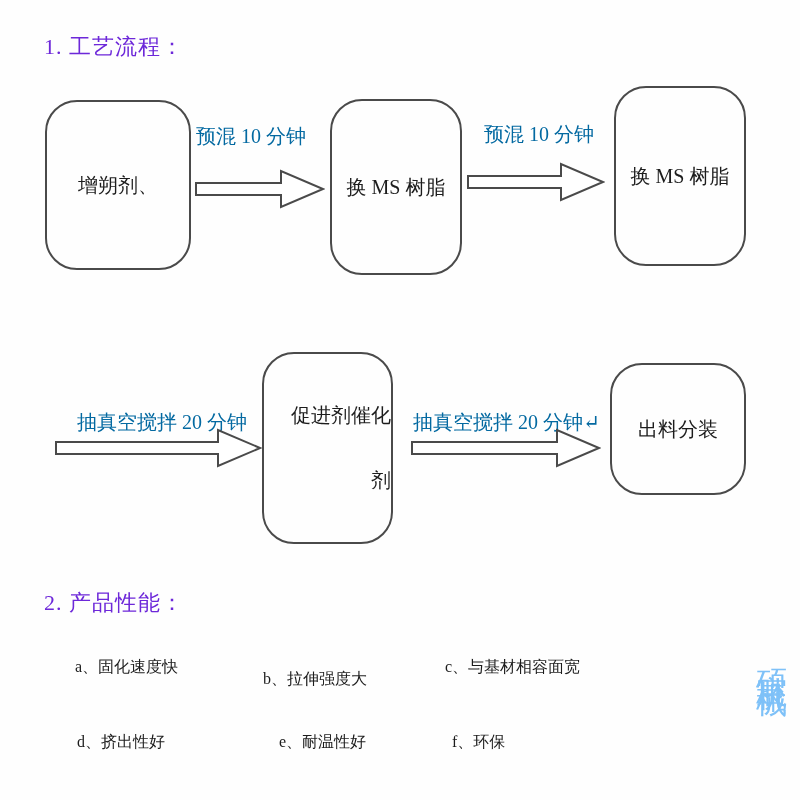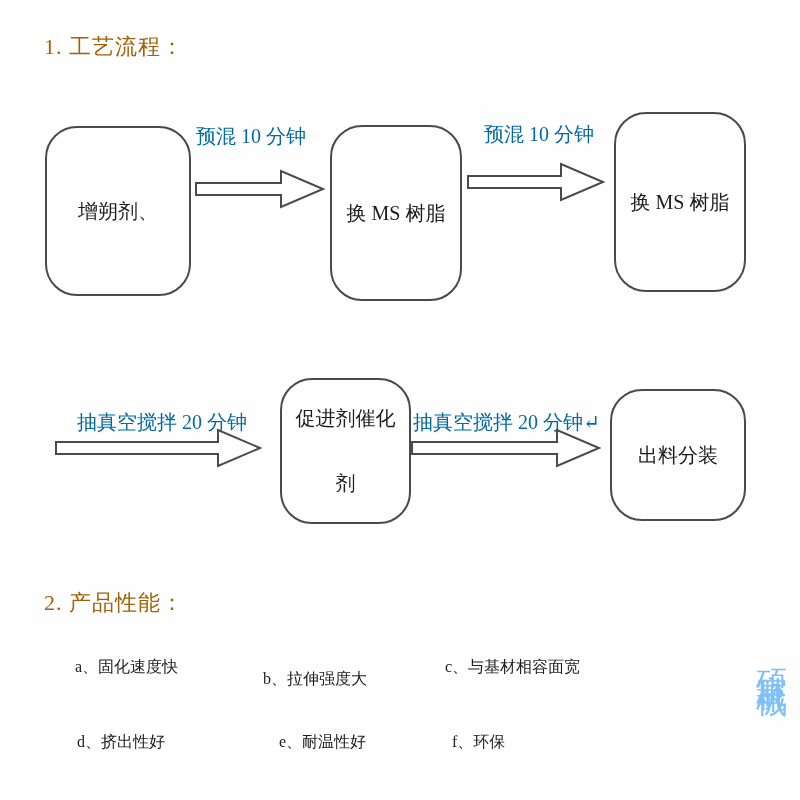--- a/index.html
+++ b/index.html
@@ -10,48 +10,47 @@
     color: #1f1f1f;
     position: relative;
     overflow: hidden;
   }
   .page { position: absolute; inset: 0; background: #fefefe; }
 
   .heading {
     position: absolute;
     font-size: 22px;
     letter-spacing: 1px;
-    color: #a16207;
+    color: #6d28d9;
     white-space: nowrap;
   }
   #heading-process { left: 44px; top: 32px; }
   #heading-properties { left: 44px; top: 588px; }
 
   .flow-box {
     position: absolute;
     border: 2px solid #4a4a4a;
     border-radius: 32px;
     background: #fefefe;
     display: flex;
     flex-direction: column;
     align-items: center;
     justify-content: center;
     text-align: center;
     font-size: 20px;
     color: #1c1c1c;
     box-sizing: border-box;
-    margin-top: 26px;
   }
   .flow-box .line { display: block; white-space: nowrap; }
   .flow-box .line + .line { margin-top: 38px; }
 
   #box-materials { left: 45px;  top: 100px; width: 146px; height: 170px; }
   #box-ms1       { left: 330px; top: 99px;  width: 132px; height: 176px; }
   #box-ms2       { left: 614px; top: 86px;  width: 132px; height: 180px; }
-  #box-catalyst  { left: 280px; top: 352px; width: 131px; height: 146px; }
+  #box-catalyst  { left: 262px; top: 352px; width: 131px; height: 192px; align-items: flex-end; }
   #box-output    { left: 610px; top: 363px; width: 136px; height: 132px; }
 
   .arrow-label {
     position: absolute;
     font-size: 20px;
     color: #0369a1;
     white-space: nowrap;
     margin-top: 24px;
   }
   #label-premix1 { left: 196px; top: 99px; }

